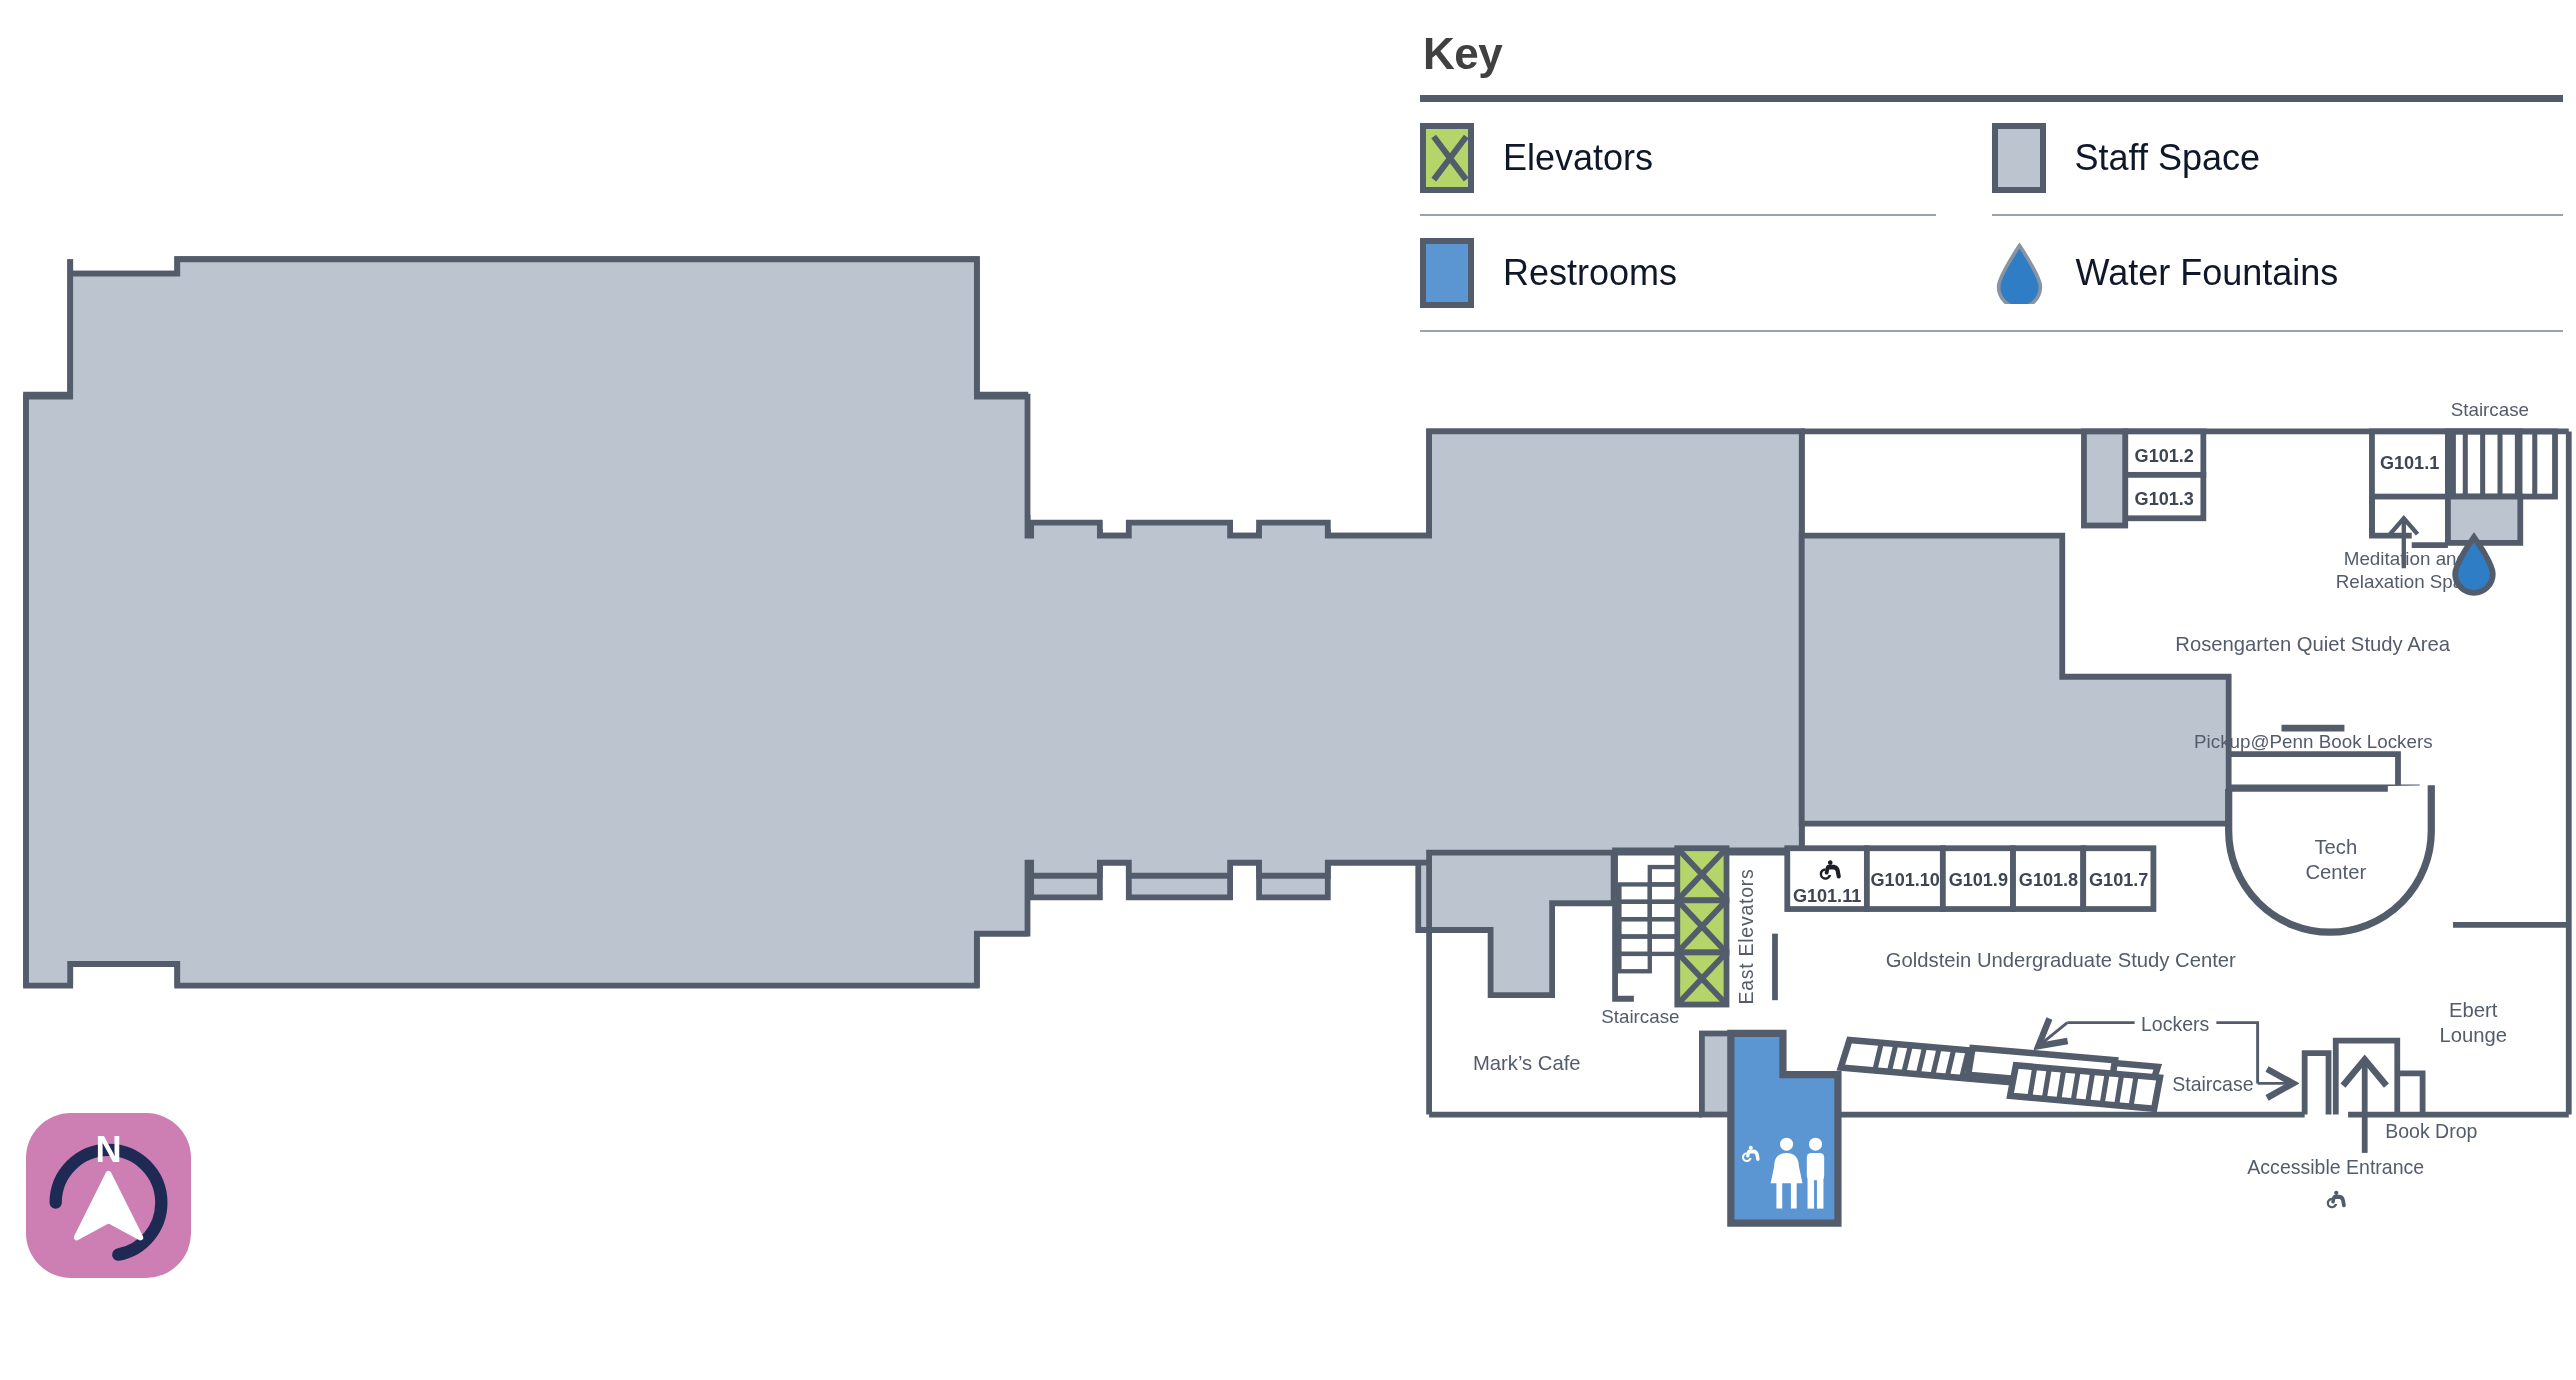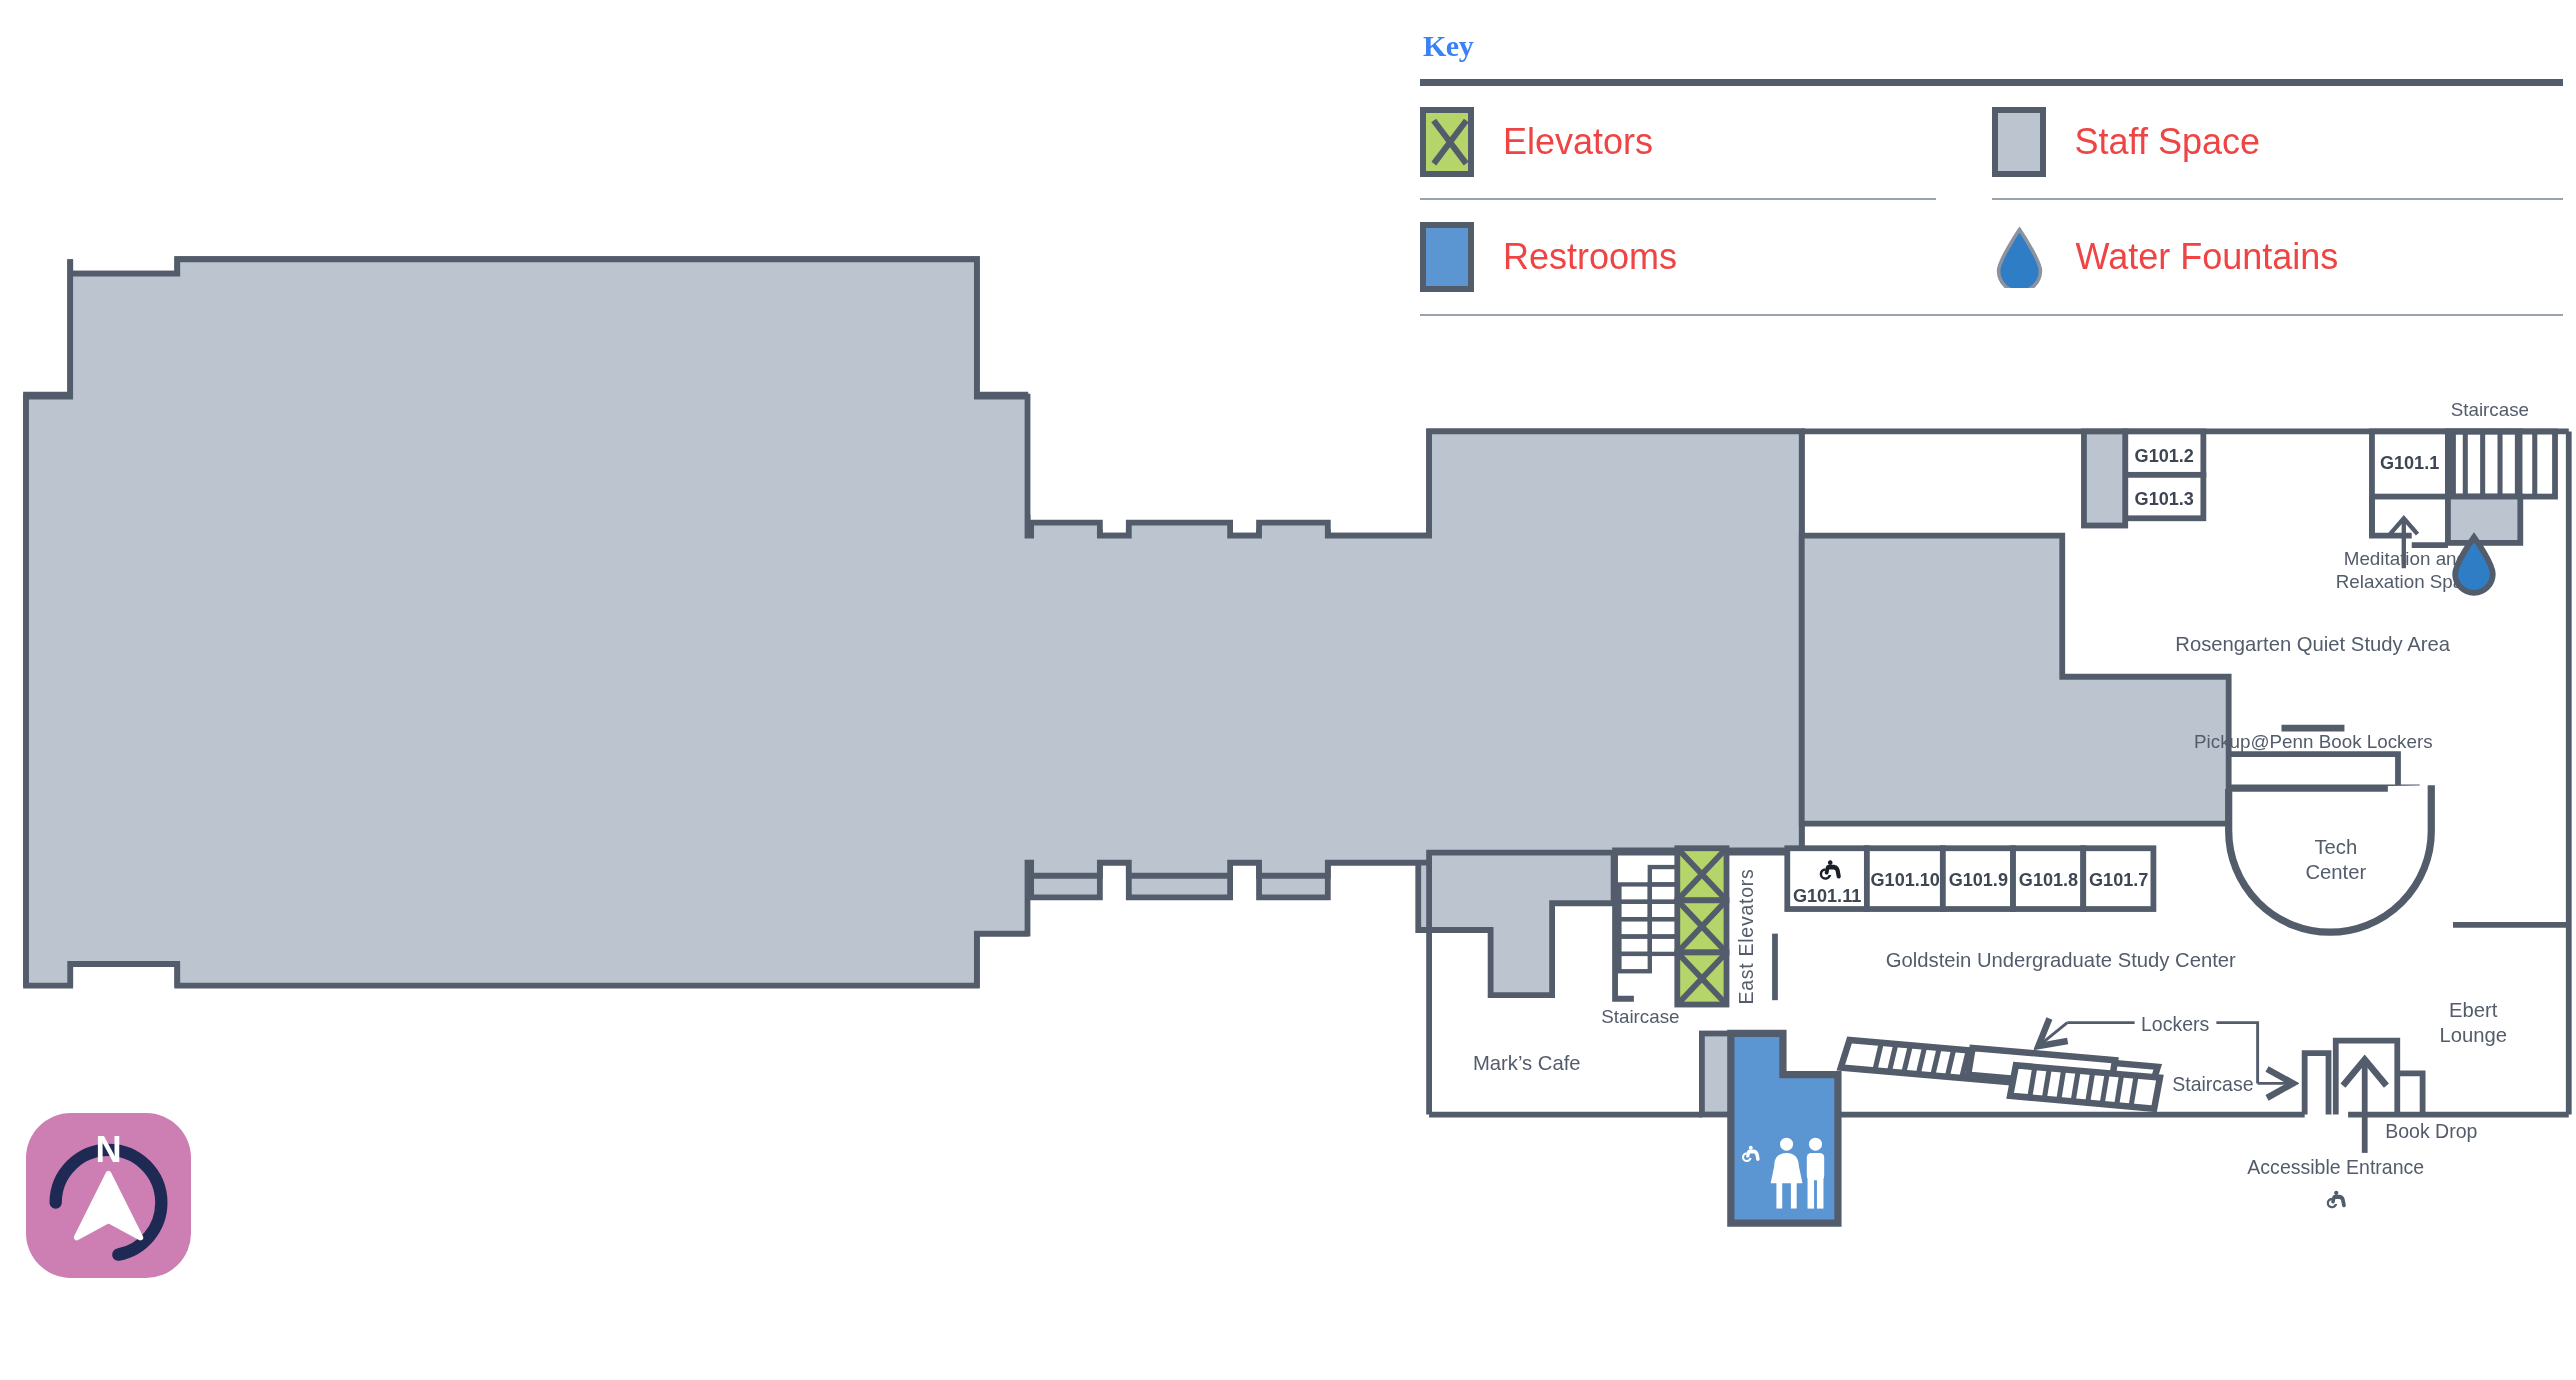--- a/index.html
+++ b/index.html
@@ -19,26 +19,26 @@
 
   
   #key-panel {
     position: absolute;
     left: 1420px;
     top: 29px;
     width: 1143px;
     height: 311px;
   }
   #key-title {
-    font-size: 30px;
+    font-size: 44px;
     font-weight: bold;
-    color: #3b82f6;
+    color: #404040;
     letter-spacing: -0.4px;
     margin: 0 0 16px 2.9px;
-    font-family: Liberation Serif, serif;
+    font-family: Liberation Sans, sans-serif;
   }
   .key-rule-top {
     height: 6.5px;
     background: #535c6b;
     width: 100%;
   }
   .key-grid {
     display: flex;
     width: 100%;
   }
@@ -50,21 +50,21 @@
   .key-row {
     display: flex;
     align-items: center;
     height: 114px;
     border-bottom: 2.2px solid #9aa2ae;
     box-sizing: border-box;
   }
   .key-row.last { border-bottom: none; text-align: center; }
   .key-label {
     font-size: 36px;
-    color: #ef4444;
+    color: #0f172a;
     margin-left: 29px;
     font-family: "Liberation Sans", sans-serif;
     white-space: nowrap;
   }
   .sw-elev {
     width: 42px; height: 58px;
     background: #b5d56a;
     border: 6.5px solid #535c6b;
     position: relative;
     box-sizing: content-box;

